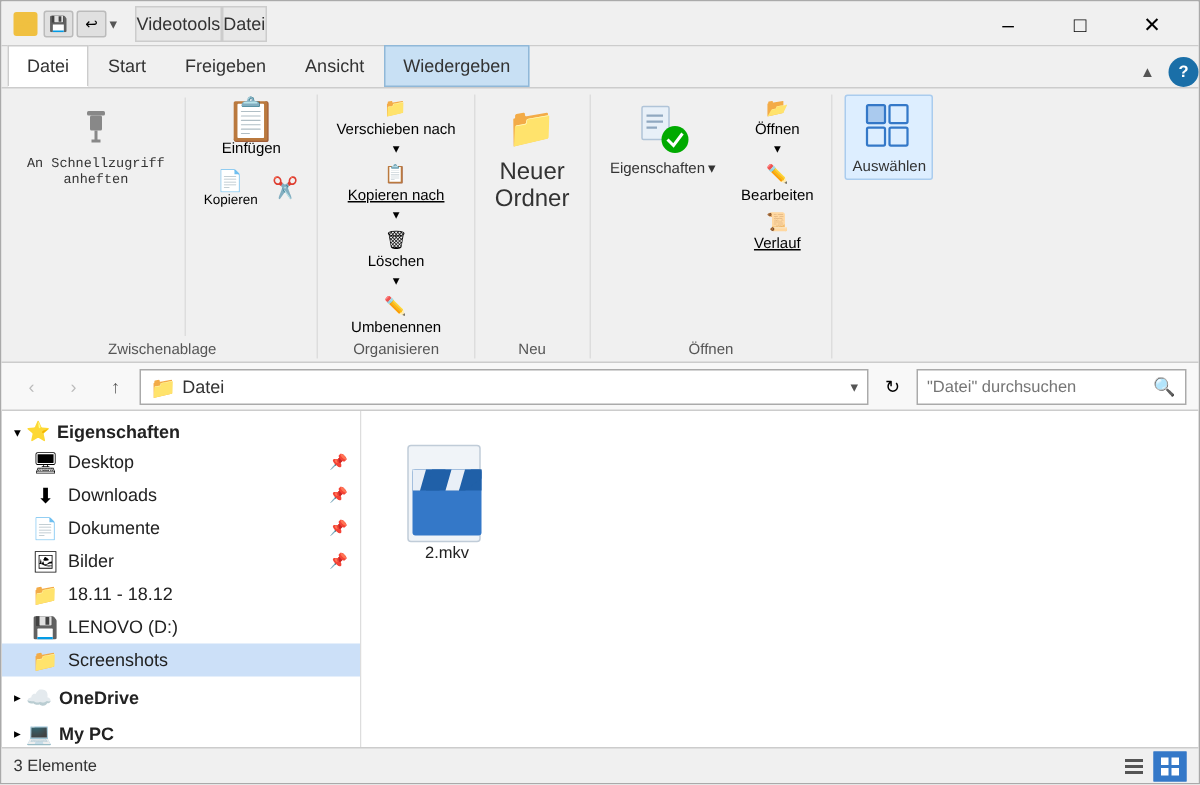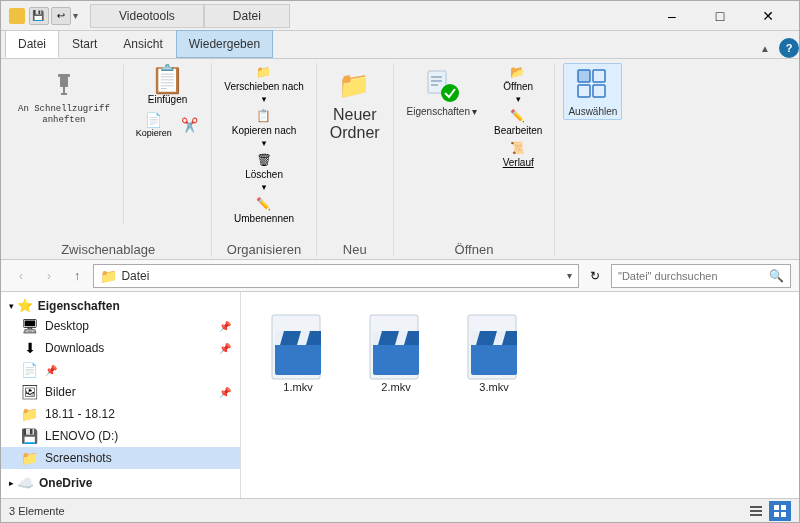--- a/index.html
+++ b/index.html
@@ -8,35 +8,35 @@
     
     .window { width: 800px; height: 523px; background: #fff; border: 1px solid #aaa; display: flex; flex-direction: column; }
 
     
     .titlebar { height: 30px; background: #f0f0f0; display: flex; align-items: center; padding: 0 8px; border-bottom: 1px solid #ccc; justify-content: space-between; }
     .titlebar-left { display: flex; align-items: center; gap: 4px; }
     .titlebar-icon { width: 16px; height: 16px; background: #f0c040; border-radius: 2px; display: flex; align-items: center; justify-content: center; }
     .titlebar-quick { display: flex; gap: 2px; align-items: center; }
     .titlebar-quick-btn { width: 20px; height: 18px; background: #e0e0e0; border: 1px solid #bbb; border-radius: 2px; display: flex; align-items: center; justify-content: center; font-size: 10px; cursor: pointer; }
     .titlebar-tabs { display: flex; gap: 0; margin-left: 8px; }
-    .titlebar-tab { padding: 4px 28px; font-size: 12px; color: #333; border: 1px solid #ccc; background: #e8e8e8; cursor: pointer; }
+    .titlebar-tab { padding: 4px 0; font-size: 12px; color: #333; border: 1px solid #ccc; background: #e8e8e8; cursor: pointer; }
     .titlebar-right { display: flex; gap: 2px; }
     .titlebar-right span { width: 46px; height: 28px; display: flex; align-items: center; justify-content: center; font-size: 14px; cursor: pointer; }
 
     
     .ribbon { background: #f0f0f0; border-bottom: 1px solid #ccc; }
     .ribbon-tabs { display: flex; align-items: flex-end; padding: 0 0 0 4px; height: 28px; border-bottom: 1px solid #ccc; }
     .ribbon-tab { padding: 4px 12px; font-size: 12px; color: #333; cursor: pointer; height: 28px; display: flex; align-items: center; border: 1px solid transparent; }
     .ribbon-tab.active { background: #fff; border-color: #ccc; border-bottom-color: #fff; font-weight: 500; }
     .ribbon-tab.highlight { background: #c8e0f4; border-color: #90b8d8; color: #333; }
     .ribbon-content { display: flex; align-items: stretch; padding: 4px 4px 2px; gap: 0; min-height: 80px; }
     .ribbon-group { display: flex; flex-direction: column; align-items: center; padding: 0 8px; border-right: 1px solid #ddd; min-width: 60px; }
     .ribbon-group:last-child { border-right: none; align-items: center; }
     .ribbon-group-items { display: flex; gap: 4px; align-items: flex-start; flex: 1; }
-    .ribbon-group-label { font-size: 13px; color: #555; margin-top: 16px; text-align: center; }
+    .ribbon-group-label { font-size: 10px; color: #555; margin-top: 2px; text-align: center; }
     .ribbon-btn { display: flex; flex-direction: column; align-items: center; justify-content: center; padding: 2px 4px; cursor: pointer; min-width: 40px; border: 1px solid transparent; border-radius: 2px; }
     .ribbon-btn .btn-icon { width: 32px; height: 32px; display: flex; align-items: center; justify-content: center; font-size: 22px; }
     .ribbon-btn .btn-label { font-size: 10px; text-align: center; margin-top: 2px; color: #333; }
     .ribbon-btn-small { display: flex; flex-direction: column; align-items: center; justify-content: center; padding: 1px 3px; cursor: pointer; border: 1px solid transparent; border-radius: 2px; }
     .ribbon-btn-big { display: flex; flex-direction: column; align-items: center; padding: 4px 6px; cursor: pointer; border: 1px solid transparent; border-radius: 2px; min-width: 50px; }
 
     
     .addressbar { display: flex; align-items: center; height: 32px; padding: 0 8px; gap: 4px; background: #f8f8f8; border-bottom: 1px solid #ccc; }
     .nav-btn { width: 24px; height: 24px; display: flex; align-items: center; justify-content: center; cursor: pointer; border: 1px solid transparent; border-radius: 2px; font-size: 12px; color: #555; }
     .nav-btn.disabled { color: #bbb; cursor: default; }
@@ -119,20 +119,21 @@
       <span>□</span>
       <span class="close">✕</span>
     </div>
   </div>
 
   <div class="ribbon">
 
     <div class="ribbon-tabs">
       <div class="ribbon-tab active">Datei</div>
       <div class="ribbon-tab">Start</div>
+      <div class="ribbon-tab">Freigeben</div>
       <div class="ribbon-tab">Ansicht</div>
       <div class="ribbon-tab highlight">Wiedergeben</div>
       <div style="margin-left:auto;display:flex;align-items:center;">
         <div style="font-size:10px;color:#555;cursor:pointer;width:20px;height:20px;display:flex;align-items:center;justify-content:center;">▲</div>
         <div class="help-btn">?</div>
       </div>
     </div>
 
     <div class="ribbon-content">
 
@@ -174,21 +175,21 @@
       <div class="ribbon-group" style="min-width:80px;">
         <div class="ribbon-group-items">
           <div style="display:flex;flex-direction:column;gap:1px;">
             <div class="ribbon-btn-small" style="display:flex;align-items:center;gap:2px;">
               <span style="font-size:12px;">📁</span>
               <span style="font-size:10px;">Verschieben nach</span>
               <span style="font-size:9px;">▾</span>
             </div>
             <div class="ribbon-btn-small" style="display:flex;align-items:center;gap:2px;">
               <span style="font-size:12px;">📋</span>
-              <span style="font-size:10px;">Kopieren nach</span>
+              <span style="font-size:10px;text-decoration:underline;">Kopieren nach</span>
               <span style="font-size:9px;">▾</span>
             </div>
             <div class="ribbon-btn-small" style="display:flex;align-items:center;gap:2px;">
               <span style="font-size:12px;">🗑</span>
               <span style="font-size:10px;">Löschen</span>
               <span style="font-size:9px;">▾</span>
             </div>
             <div class="ribbon-btn-small" style="display:flex;align-items:center;gap:2px;">
               <span style="font-size:12px;">✏️</span>
               <span style="font-size:10px;">Umbenennen</span>
@@ -297,20 +298,21 @@
           <span class="item-label">Desktop</span>
           <span class="pin-mark">📌</span>
         </div>
         <div class="sidebar-item">
           <span class="item-icon">⬇</span>
           <span class="item-label">Downloads</span>
           <span class="pin-mark">📌</span>
         </div>
         <div class="sidebar-item">
           <span class="item-icon">📄</span>
+          <span class="item-label">Dokumente</span>
           <span class="pin-mark">📌</span>
         </div>
         <div class="sidebar-item">
           <span class="item-icon">🖼</span>
           <span class="item-label">Bilder</span>
           <span class="pin-mark">📌</span>
         </div>
         <div class="sidebar-item">
           <span class="item-icon">📁</span>
           <span class="item-label">18.11 - 18.12</span>
@@ -338,68 +340,36 @@
           <span style="font-size:9px;">▸</span>
           <span style="font-size:14px;">💻</span>
           <span class="sidebar-heading">My PC</span>
         </div>
 
       </div>
     </div>
 
     <div class="content">
 
-      <div class="file-item">
-        <div class="mkv-icon">
-          <svg width="64" height="68" viewBox="0 0 64 68">
-
-            <rect x="6" y="2" width="48" height="64" rx="2" fill="#f0f4f8" stroke="#c0ccd8" stroke-width="1"></rect>
-
-            <rect x="9" y="18" width="46" height="44" rx="2" fill="#3478c8"></rect>
-
-            <rect x="9" y="18" width="46" height="14" fill="#2060a8"></rect>
-
-            <polygon points="9,18 18,18 14,32 9,32" fill="#fff" opacity="0.9"></polygon>
-            <polygon points="22,18 31,18 27,32 18,32" fill="#2060a8"></polygon>
-            <polygon points="35,18 44,18 40,32 31,32" fill="#fff" opacity="0.9"></polygon>
-            <polygon points="48,18 55,18 55,24 44,32 40,32" fill="#2060a8"></polygon>
-          </svg>
-        </div>
-        <div class="file-name">1.mkv</div>
-      </div>
 
       <div class="file-item">
         <div class="mkv-icon">
           <svg width="64" height="68" viewBox="0 0 64 68">
             <rect x="6" y="2" width="48" height="64" rx="2" fill="#f0f4f8" stroke="#c0ccd8" stroke-width="1"></rect>
             <rect x="9" y="18" width="46" height="44" rx="2" fill="#3478c8"></rect>
             <rect x="9" y="18" width="46" height="14" fill="#2060a8"></rect>
             <polygon points="9,18 18,18 14,32 9,32" fill="#fff" opacity="0.9"></polygon>
             <polygon points="22,18 31,18 27,32 18,32" fill="#2060a8"></polygon>
             <polygon points="35,18 44,18 40,32 31,32" fill="#fff" opacity="0.9"></polygon>
             <polygon points="48,18 55,18 55,24 44,32 40,32" fill="#2060a8"></polygon>
           </svg>
         </div>
         <div class="file-name">2.mkv</div>
       </div>
 
-      <div class="file-item">
-        <div class="mkv-icon">
-          <svg width="64" height="68" viewBox="0 0 64 68">
-            <rect x="6" y="2" width="48" height="64" rx="2" fill="#f0f4f8" stroke="#c0ccd8" stroke-width="1"></rect>
-            <rect x="9" y="18" width="46" height="44" rx="2" fill="#3478c8"></rect>
-            <rect x="9" y="18" width="46" height="14" fill="#2060a8"></rect>
-            <polygon points="9,18 18,18 14,32 9,32" fill="#fff" opacity="0.9"></polygon>
-            <polygon points="22,18 31,18 27,32 18,32" fill="#2060a8"></polygon>
-            <polygon points="35,18 44,18 40,32 31,32" fill="#fff" opacity="0.9"></polygon>
-            <polygon points="48,18 55,18 55,24 44,32 40,32" fill="#2060a8"></polygon>
-          </svg>
-        </div>
-        <div class="file-name">3.mkv</div>
-      </div>
     </div>
   </div>
 
   <div class="statusbar">
     <span class="status-text">3 Elemente</span>
     <div class="view-buttons">
       <div class="view-btn">
         <svg width="14" height="14" viewBox="0 0 14 14">
             <rect x="1" y="2" width="12" height="2" fill="#555"></rect>
             <rect x="1" y="6" width="12" height="2" fill="#555"></rect>

